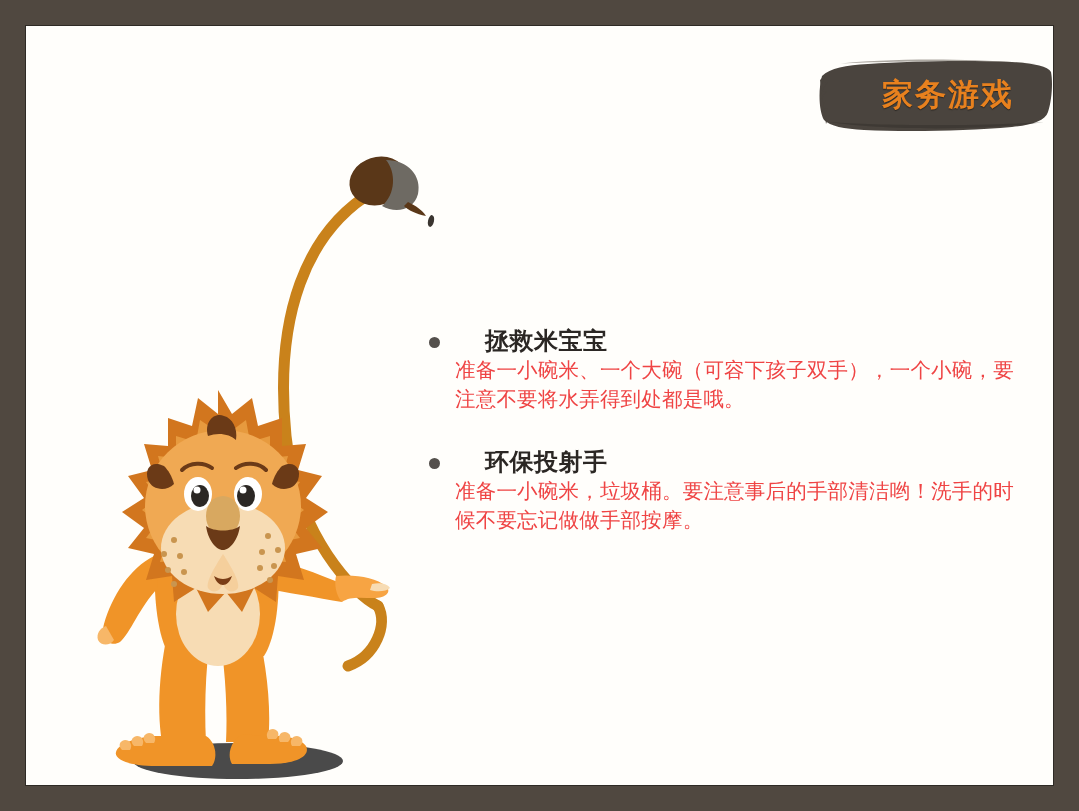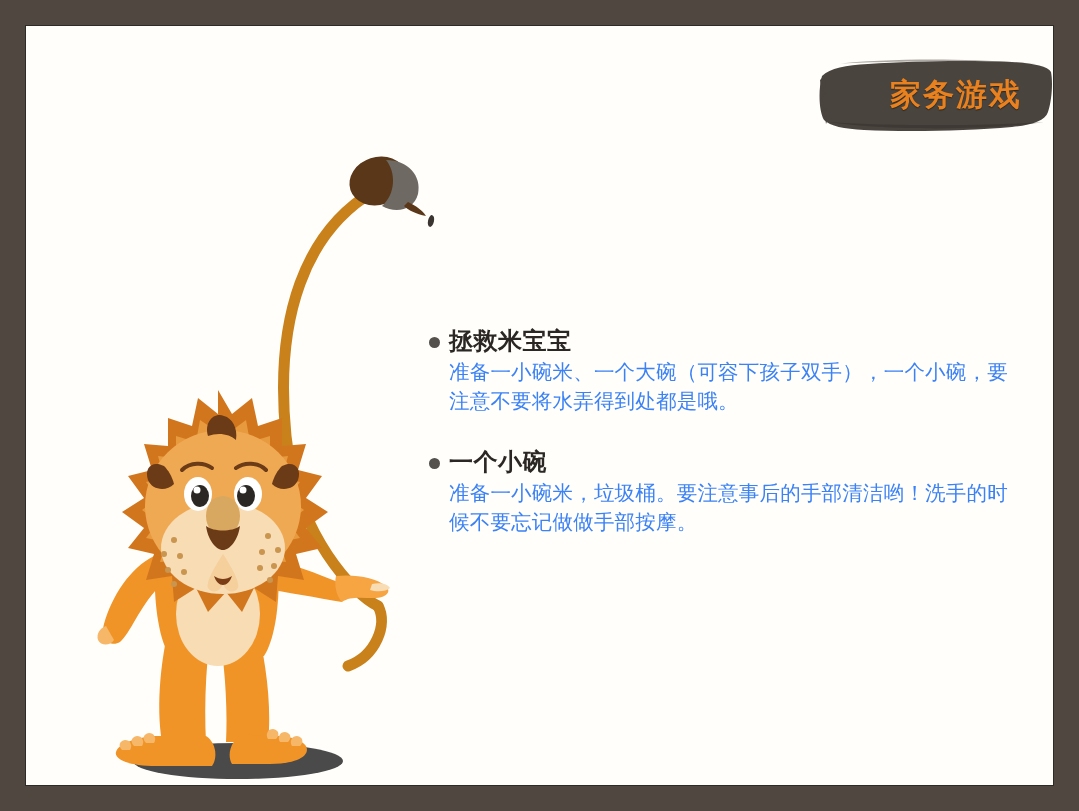--- a/index.html
+++ b/index.html
@@ -39,21 +39,21 @@
     height: 82px;
   }
   #title-banner svg {
     position: absolute;
     left: 0; top: 0;
     width: 240px;
     height: 82px;
   }
   #title-text {
     position: absolute;
-    left: 12px;
+    left: 4px;
     top: 0;
     width: 240px;
     height: 82px;
     display: flex;
     align-items: center;
     justify-content: center;
     padding-left: 16px;
     box-sizing: border-box;
     color: #e8811e;
     font-size: 31px;
@@ -69,44 +69,46 @@
     top: 300px;
     width: 600px;
   }
   .bullet-block {
     position: relative;
     margin-bottom: 32px;
   }
   .bullet-row {
     display: flex;
     align-items: flex-start;
+    gap: 36px;
   }
   .bullet-dot {
     width: 11px;
     height: 11px;
     border-radius: 50%;
     background: #54504c;
     margin-top: 11px;
     margin-right: 9px;
     flex: 0 0 auto;
   }
   .bullet-heading {
     color: #2b2724;
     font-size: 24px;
     font-weight: bold;
     line-height: 1.28;
     letter-spacing: 0.5px;
   }
   .bullet-body {
-    margin-left: 20px;
-    color: #3b82f6;
+    margin-left: 26px;
+    color: #ef4444;
     font-size: 20.5px;
     line-height: 1.42;
     letter-spacing: 0.2px;
     max-width: 578px;
+    font-family: Liberation Mono, monospace;
   }
 
   
   #lion {
     position: absolute;
     left: 30px;
     top: 110px;
     width: 420px;
     height: 650px;
   }
@@ -240,21 +242,21 @@
         <div class="bullet-row">
           <span class="bullet-dot"></span>
           <span class="bullet-heading">拯救米宝宝</span>
         </div>
         <div class="bullet-body">准备一小碗米、一个大碗（可容下孩子双手），一个小碗，要注意不要将水弄得到处都是哦。</div>
       </div>
 
       <div class="bullet-block">
         <div class="bullet-row">
           <span class="bullet-dot"></span>
-          <span class="bullet-heading">一个小碗</span>
+          <span class="bullet-heading">环保投射手</span>
         </div>
         <div class="bullet-body">准备一小碗米，垃圾桶。要注意事后的手部清洁哟！洗手的时候不要忘记做做手部按摩。</div>
       </div>
 
     </div>
 
   </div>
 </div>
 
 </body></html>

